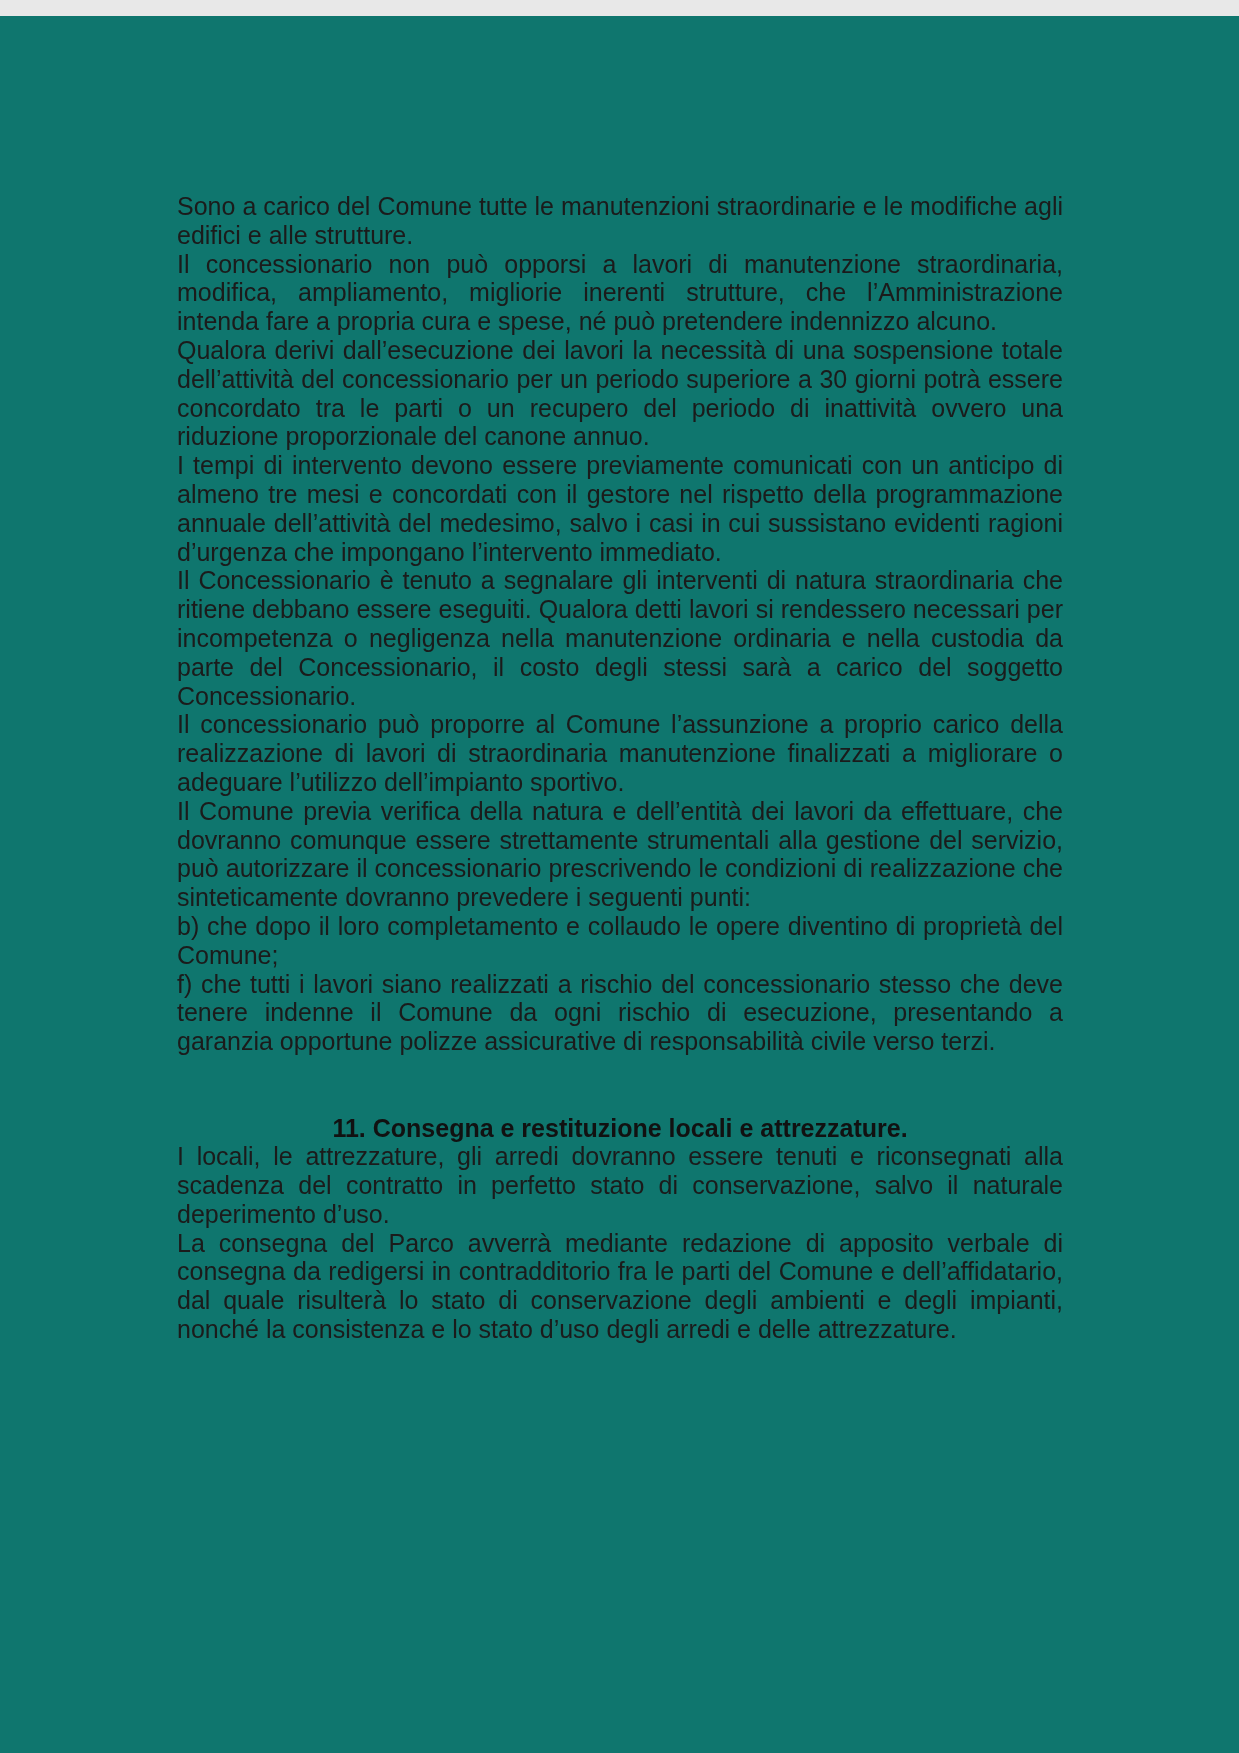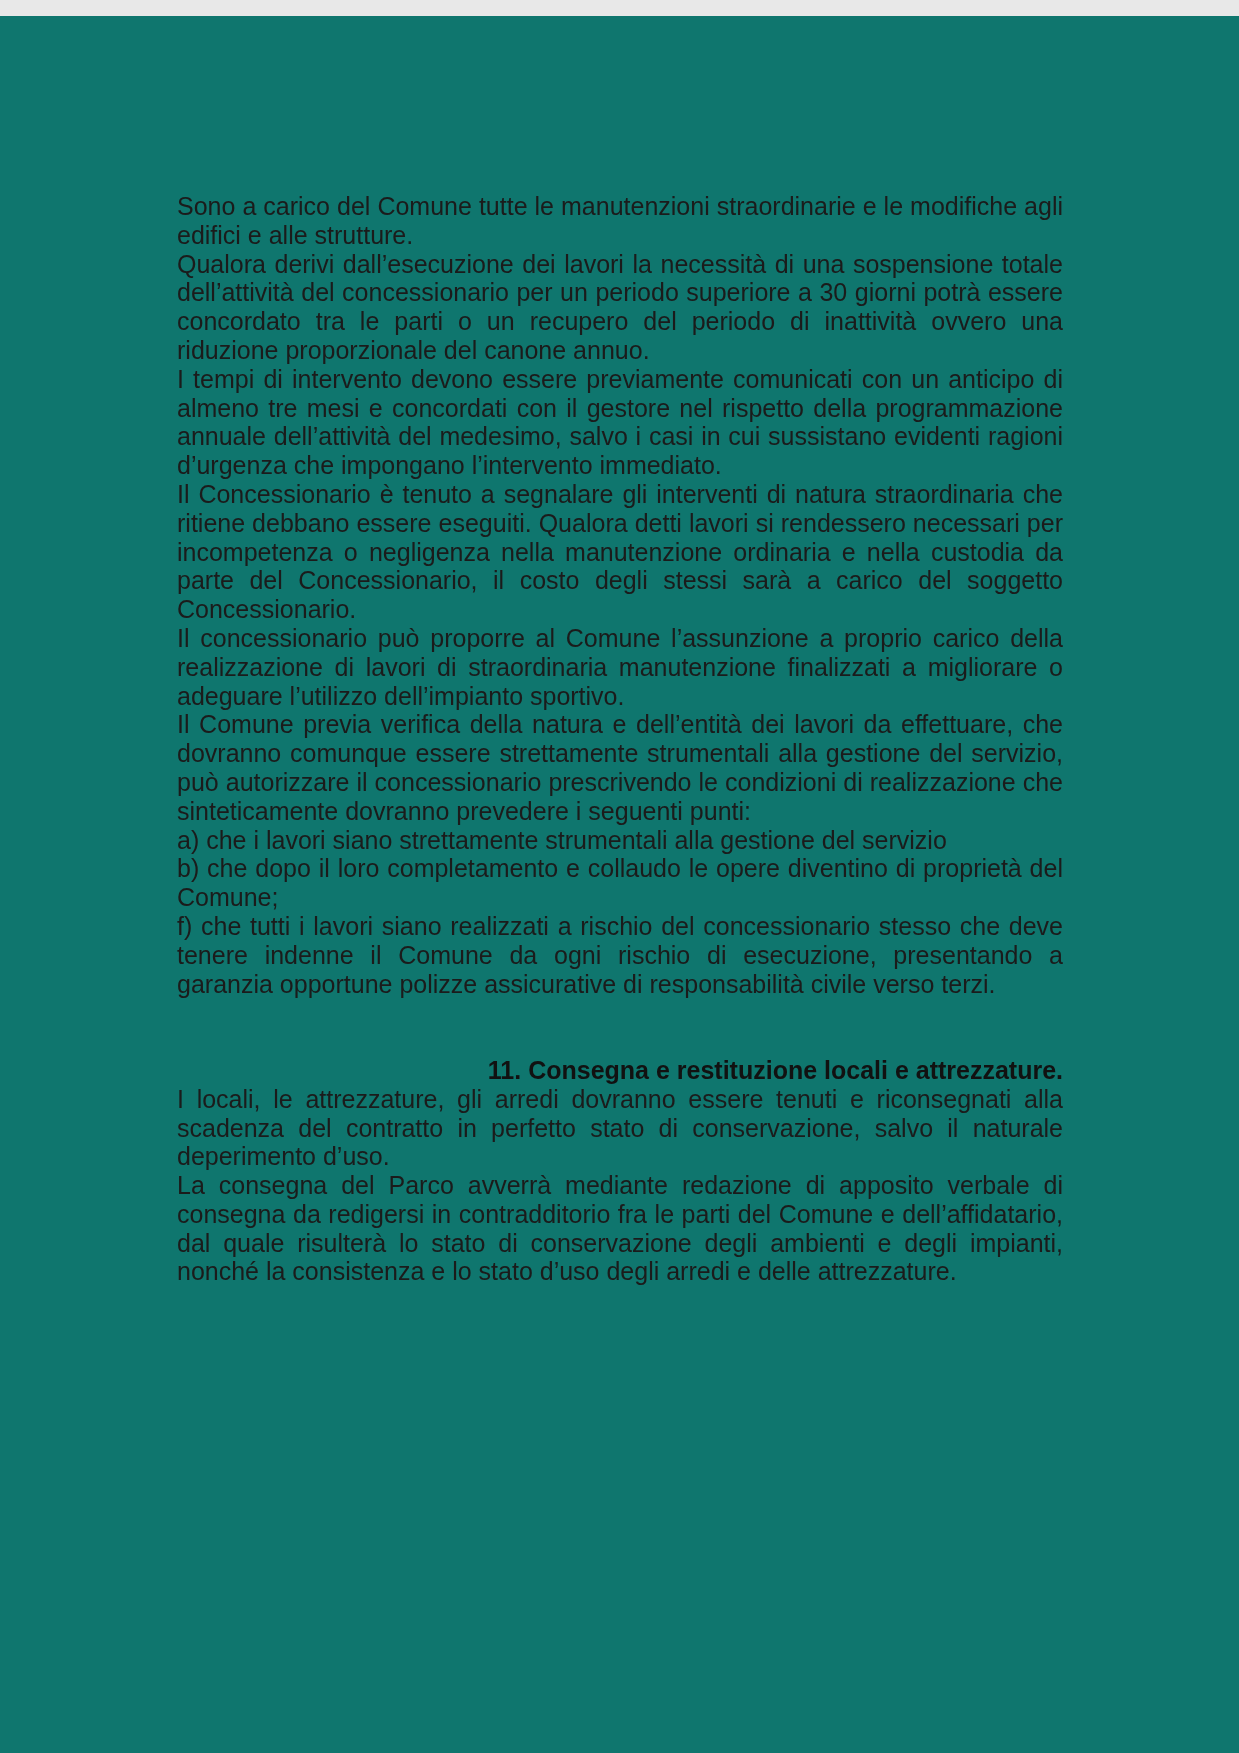--- a/index.html
+++ b/index.html
@@ -31,38 +31,38 @@
   .content p.para {
     margin: 0;
     padding: 0;
   }
   .content h2.heading {
     font-size: 25px;
     line-height: 28.8px;
     font-weight: bold;
     margin: 57.6px 0 0 0;
     padding: 0;
-    text-align: right;
+    text-align: center;
     color: #111111;
   }
 </style>
 </head>
 <body>
 
 <div class="page">
   <div class="content">
 
     <p class="para">Sono a carico del Comune tutte le manutenzioni straordinarie e le modifiche agli edifici e alle strutture.</p>
+    <p class="para">Il concessionario non può opporsi a lavori di manutenzione straordinaria, modifica, ampliamento, migliorie inerenti strutture, che l’Amministrazione intenda fare a propria cura e spese, né può pretendere indennizzo alcuno.</p>
     <p class="para">Qualora derivi dall’esecuzione dei lavori la necessità di una sospensione totale dell’attività del concessionario per un periodo superiore a 30 giorni potrà essere concordato tra le parti o un recupero del periodo di inattività ovvero una riduzione proporzionale del canone annuo.</p>
     <p class="para">I tempi di intervento devono essere previamente comunicati con un anticipo di almeno tre mesi e concordati con il gestore nel rispetto della programmazione annuale dell’attività del medesimo, salvo i casi in cui sussistano evidenti ragioni d’urgenza che impongano l’intervento immediato.</p>
     <p class="para">Il Concessionario è tenuto a segnalare gli interventi di natura straordinaria che ritiene debbano essere eseguiti. Qualora detti lavori si rendessero necessari per incompetenza o negligenza nella manutenzione ordinaria e nella custodia da parte del Concessionario, il costo degli stessi sarà a carico del soggetto Concessionario.</p>
     <p class="para">Il concessionario può proporre al Comune l’assunzione a proprio carico della realizzazione di lavori di straordinaria manutenzione finalizzati a migliorare o adeguare l’utilizzo dell’impianto sportivo.</p>
     <p class="para">Il Comune previa verifica della natura e dell’entità dei lavori da effettuare, che dovranno comunque essere strettamente strumentali alla gestione del servizio, può autorizzare il concessionario prescrivendo le condizioni di realizzazione che sinteticamente dovranno prevedere i seguenti punti:</p>
 
-    <p class="para">a) che i lavori siano strettamente strumentali alla gestione del servizio</p>
     <p class="para">b) che dopo il loro completamento e collaudo le opere diventino di proprietà del Comune;</p>
     <p class="para">f) che tutti i lavori siano realizzati a rischio del concessionario stesso che deve tenere indenne il Comune da ogni rischio di esecuzione, presentando a garanzia opportune polizze assicurative di responsabilità civile verso terzi.</p>
 
     <h2 class="heading">11. Consegna e restituzione locali e attrezzature.</h2>
 
     <p class="para">I locali, le attrezzature, gli arredi dovranno essere tenuti e riconsegnati alla scadenza del contratto in perfetto stato di conservazione, salvo il naturale deperimento d’uso.</p>
     <p class="para">La consegna del Parco avverrà mediante redazione di apposito verbale di consegna da redigersi in contradditorio fra le parti del Comune e dell’affidatario, dal quale risulterà lo stato di conservazione degli ambienti e degli impianti, nonché la consistenza e lo stato d’uso degli arredi e delle attrezzature.</p>
 
   </div>
 </div>

